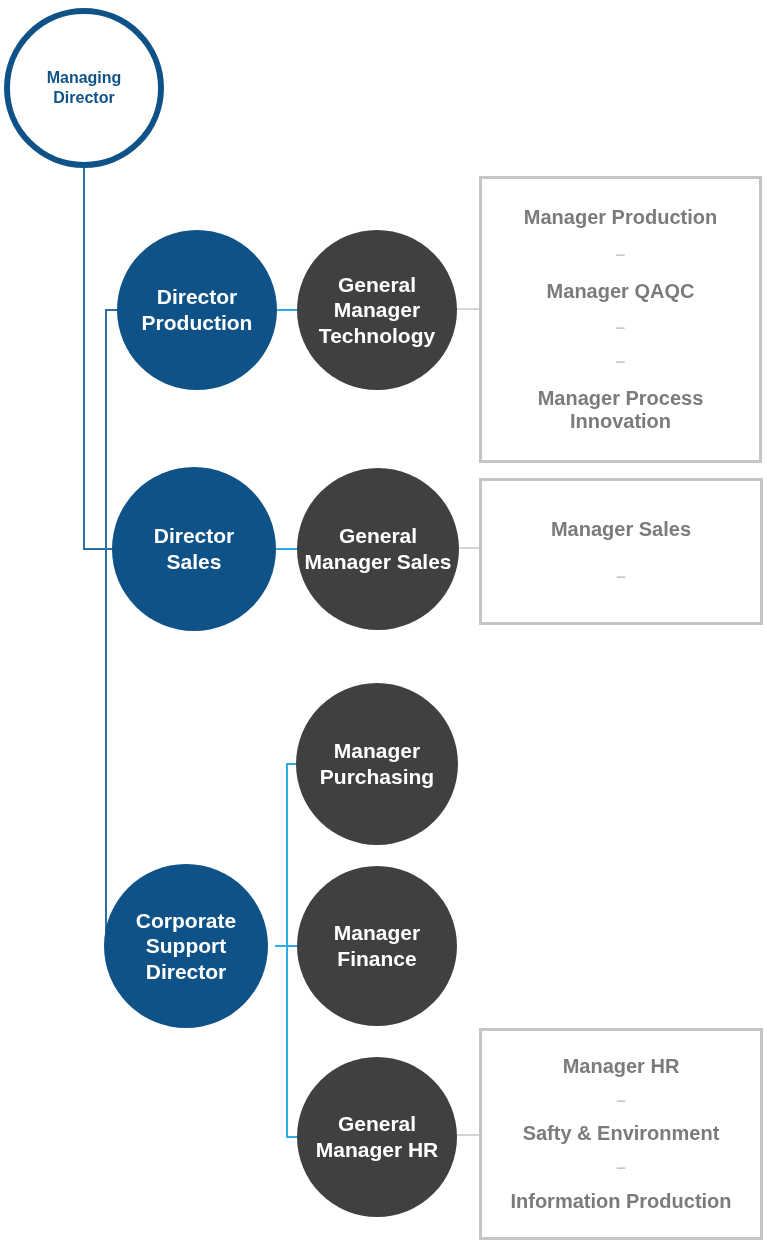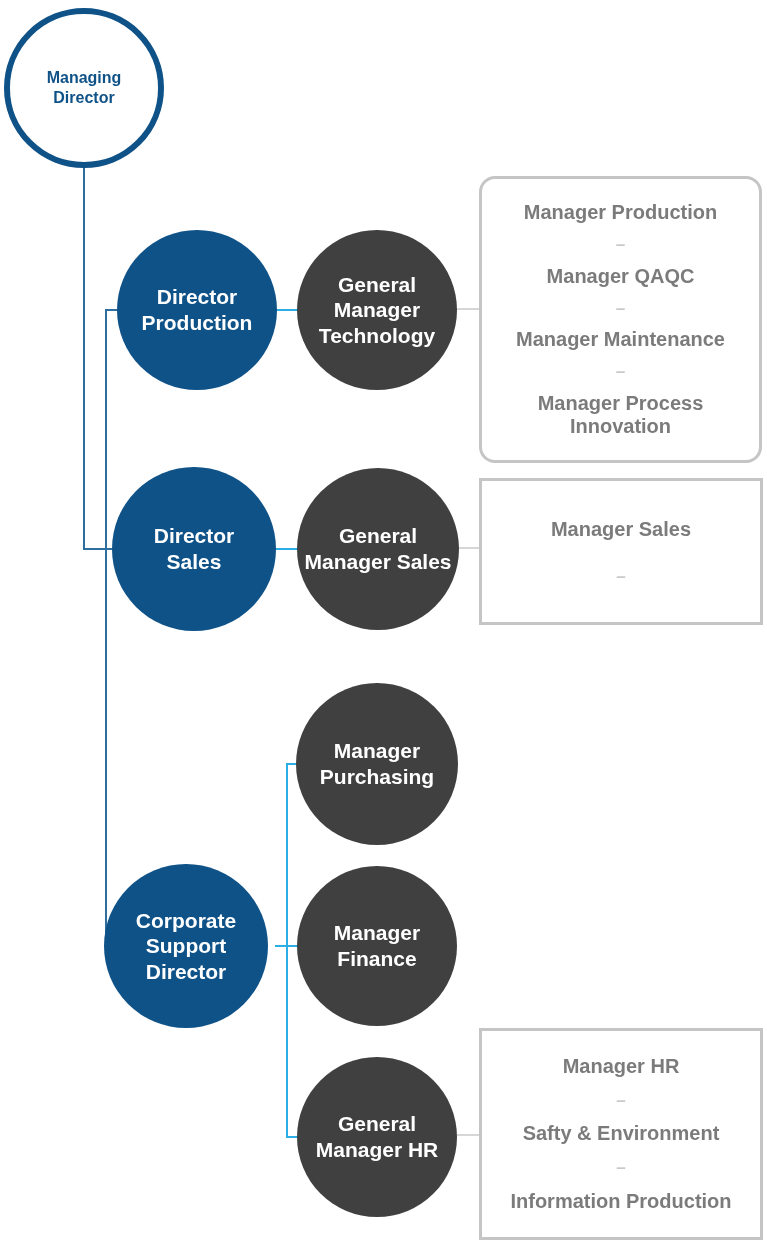--- a/index.html
+++ b/index.html
@@ -89,21 +89,21 @@
     font-size: 20px;
     line-height: 1.15;
     color: #7b7b7b;
   }
   .listbox .dash {
     font-weight: 700;
     font-size: 17px;
     line-height: 1;
     color: #c8c8c8;
   }
-  .box-production { left: 479px; top: 176px;  width: 283px; height: 287px; border-radius: 16px; }
+  .box-production { left: 479px; top: 176px;  width: 283px; height: 287px; }
   .box-sales      { left: 479px; top: 478px;  width: 284px; height: 147px; }
   .box-hr         { left: 479px; top: 1028px; width: 284px; height: 212px; }
 </style>
 </head>
 <body>
 
 <div class="canvas">
 
   <div class="line steel v-a"></div>
   <div class="line steel h-a"></div>
@@ -167,21 +167,20 @@
   <div class="circle light c-gm-hr">
     <div class="label">General
 Manager HR</div>
   </div>
 
   <div class="listbox box-production">
     <div class="item">Manager Production</div>
     <div class="dash">–</div>
     <div class="item">Manager QAQC</div>
     <div class="dash">–</div>
-    <div class="item">Manager Maintenance</div>
     <div class="dash">–</div>
     <div class="item">Manager Process
 Innovation</div>
   </div>
 
   <div class="listbox box-sales">
     <div class="item">Manager Sales</div>
     <div class="dash">–</div>
   </div>
 

